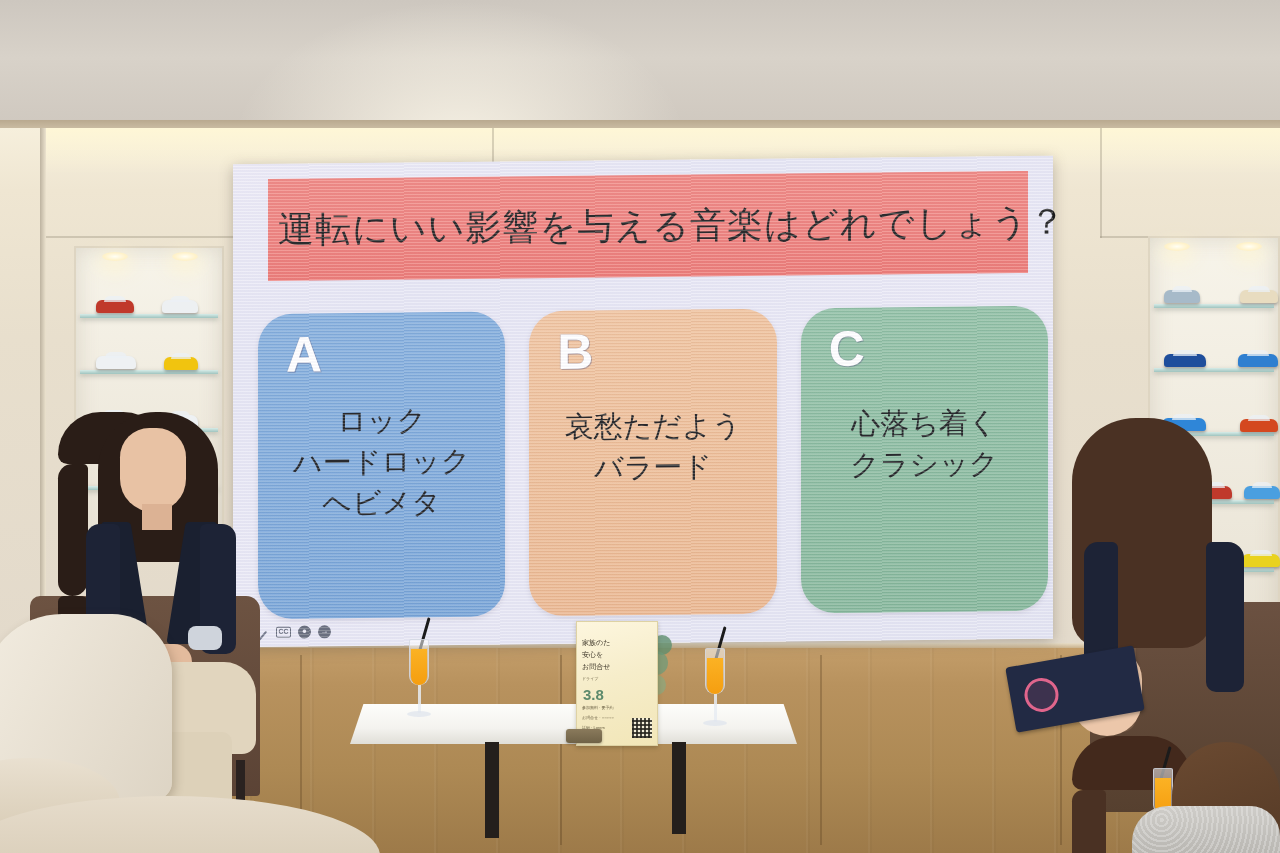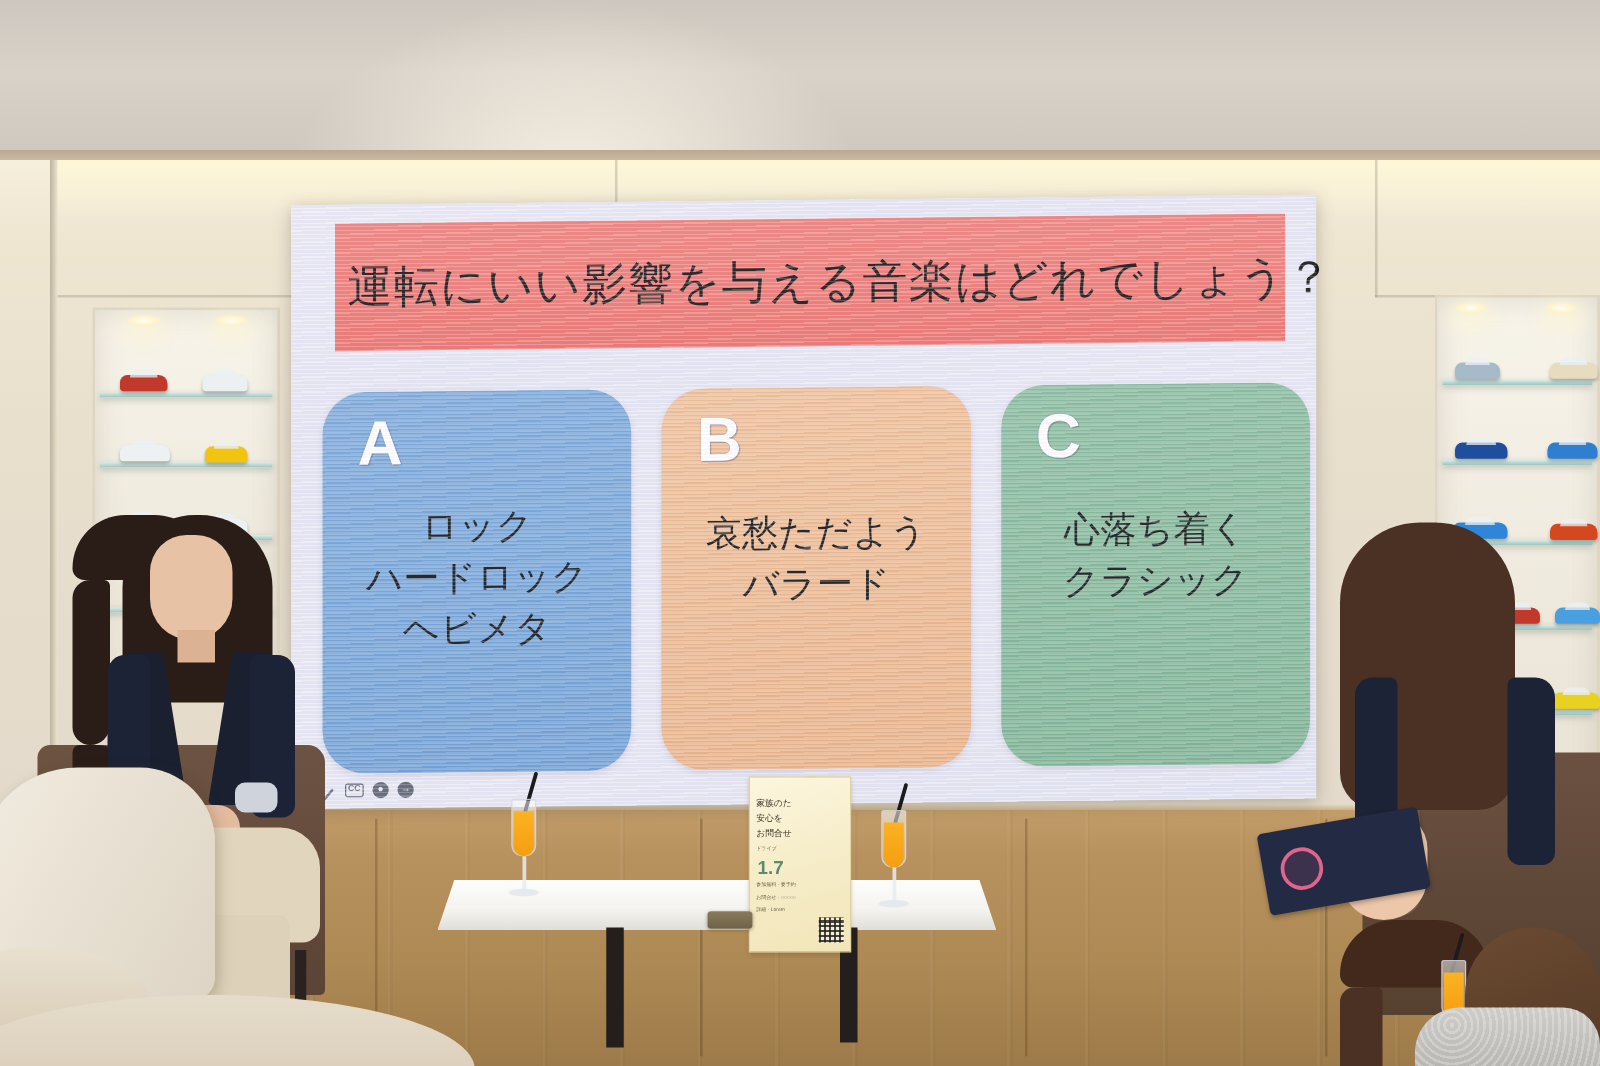--- a/index.html
+++ b/index.html
@@ -225,21 +225,21 @@
     background:linear-gradient(180deg,#fbb224,#f59e10); border-radius:0 0 8px 8px;
   }
   .glass-stem { position:absolute; left:13.5px; top:46px; width:3px; height:28px; background:rgba(232,236,242,.85); }
   .glass-foot { position:absolute; left:3px; top:72px; width:24px; height:6px; border-radius:50%; background:rgba(225,230,238,.8); }
   .straw {
     position:absolute; left:19px; top:-22px; width:3px; height:34px;
     background:#1b1b1b; transform:rotate(16deg); border-radius:2px;
   }
 
   .poster {
-    position:absolute; left:599px; top:621px; width:82px; height:141px;
+    position:absolute; left:576px; top:621px; width:82px; height:125px;
     background:linear-gradient(165deg,#fdf6de 0%,#f6edca 45%,#f2e6b8 100%);
     border:1px solid #ded2a4; box-shadow:0 2px 4px rgba(60,50,20,.25);
     overflow:hidden;
     text-decoration:underline;
   }
   .poster-l { position:absolute; left:5px; color:#3a3326; font-size:7px; letter-spacing:0; white-space:nowrap; font-family:"DejaVu Sans",sans-serif; }
   .poster-tiny { position:absolute; left:5px; color:#6d6347; font-size:4px; white-space:nowrap; }
   .poster-date { position:absolute; left:6px; top:64px; color:#5d8a6c; font-size:15px; font-weight:700; }
   .poster-qr {
     position:absolute; right:5px; bottom:7px; width:20px; height:20px;
@@ -464,21 +464,21 @@
     <div class="fl" style="left:30px;top:32px;width:24px;height:24px;background:#6f9b7a;opacity:.75;"></div>
     <div class="fl" style="left:12px;top:44px;width:20px;height:22px;background:#d8b53b;opacity:.75;"></div>
     <div class="fl" style="left:34px;top:56px;width:18px;height:20px;background:#8aa87f;opacity:.7;"></div>
   </div>
   <div class="poster">
     <div class="poster-tiny" style="top:7px;">　　　　</div>
     <div class="poster-l" style="top:16px;">家族のた</div>
     <div class="poster-l" style="top:28px;">安心を</div>
     <div class="poster-l" style="top:40px;">お問合せ</div>
     <div class="poster-tiny" style="top:54px;">ドライブ</div>
-    <div class="poster-date">1.7</div>
+    <div class="poster-date">3.8</div>
     <div class="poster-tiny" style="top:83px;">参加無料 · 要予約</div>
     <div class="poster-tiny" style="top:93px;">お問合せ · ○○○○○</div>
     <div class="poster-tiny" style="top:103px;">詳細 · Lorem</div>
     <div class="poster-qr"></div>
   </div>
   <div class="small-obj"></div>
 
   <div class="glass" style="left:404px;top:639px;">
     <div class="straw"></div>
     <div class="glass-bowl"></div>

